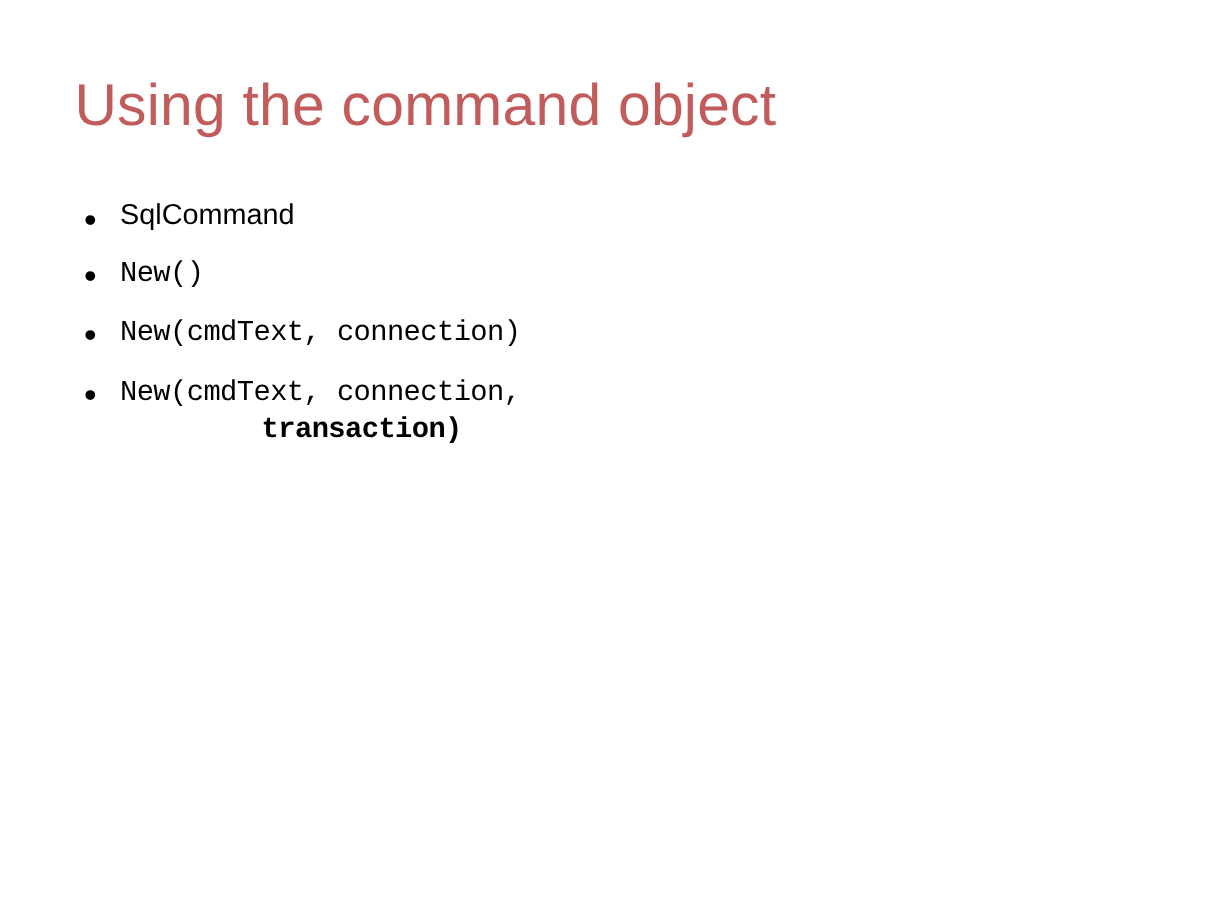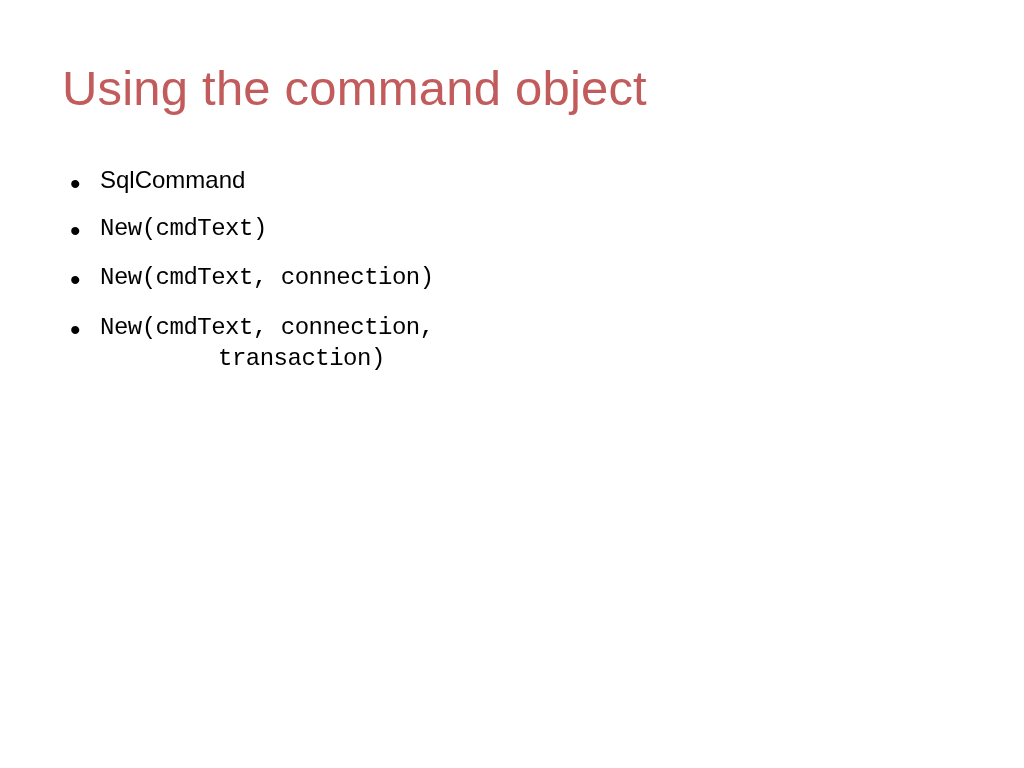--- a/index.html
+++ b/index.html
@@ -47,34 +47,35 @@
     display: block;
     padding-left: 64px;
   }
   .mono {
     font-family: "Lucida Console", Consolas, "Courier New", monospace;
     letter-spacing: -0.5px;
   }
   .wrap-indent {
     display: block;
     padding-left: 118px;
+    font-weight: bold;
   }
 </style>
 </head>
 <body>
 
 <div class="slide">
   <h1 class="title">Using the command object</h1>
 
   <ul class="bullets">
     <li>
       <span>SqlCommand</span>
     </li>
     <li>
-      <span class="mono">New(cmdText)</span>
+      <span class="mono">New()</span>
     </li>
     <li>
       <span class="mono">New(cmdText, connection)</span>
     </li>
     <li>
       <span class="mono">New(cmdText, connection,</span>
       <span class="mono wrap-indent">transaction)</span>
     </li>
   </ul>
 </div>

